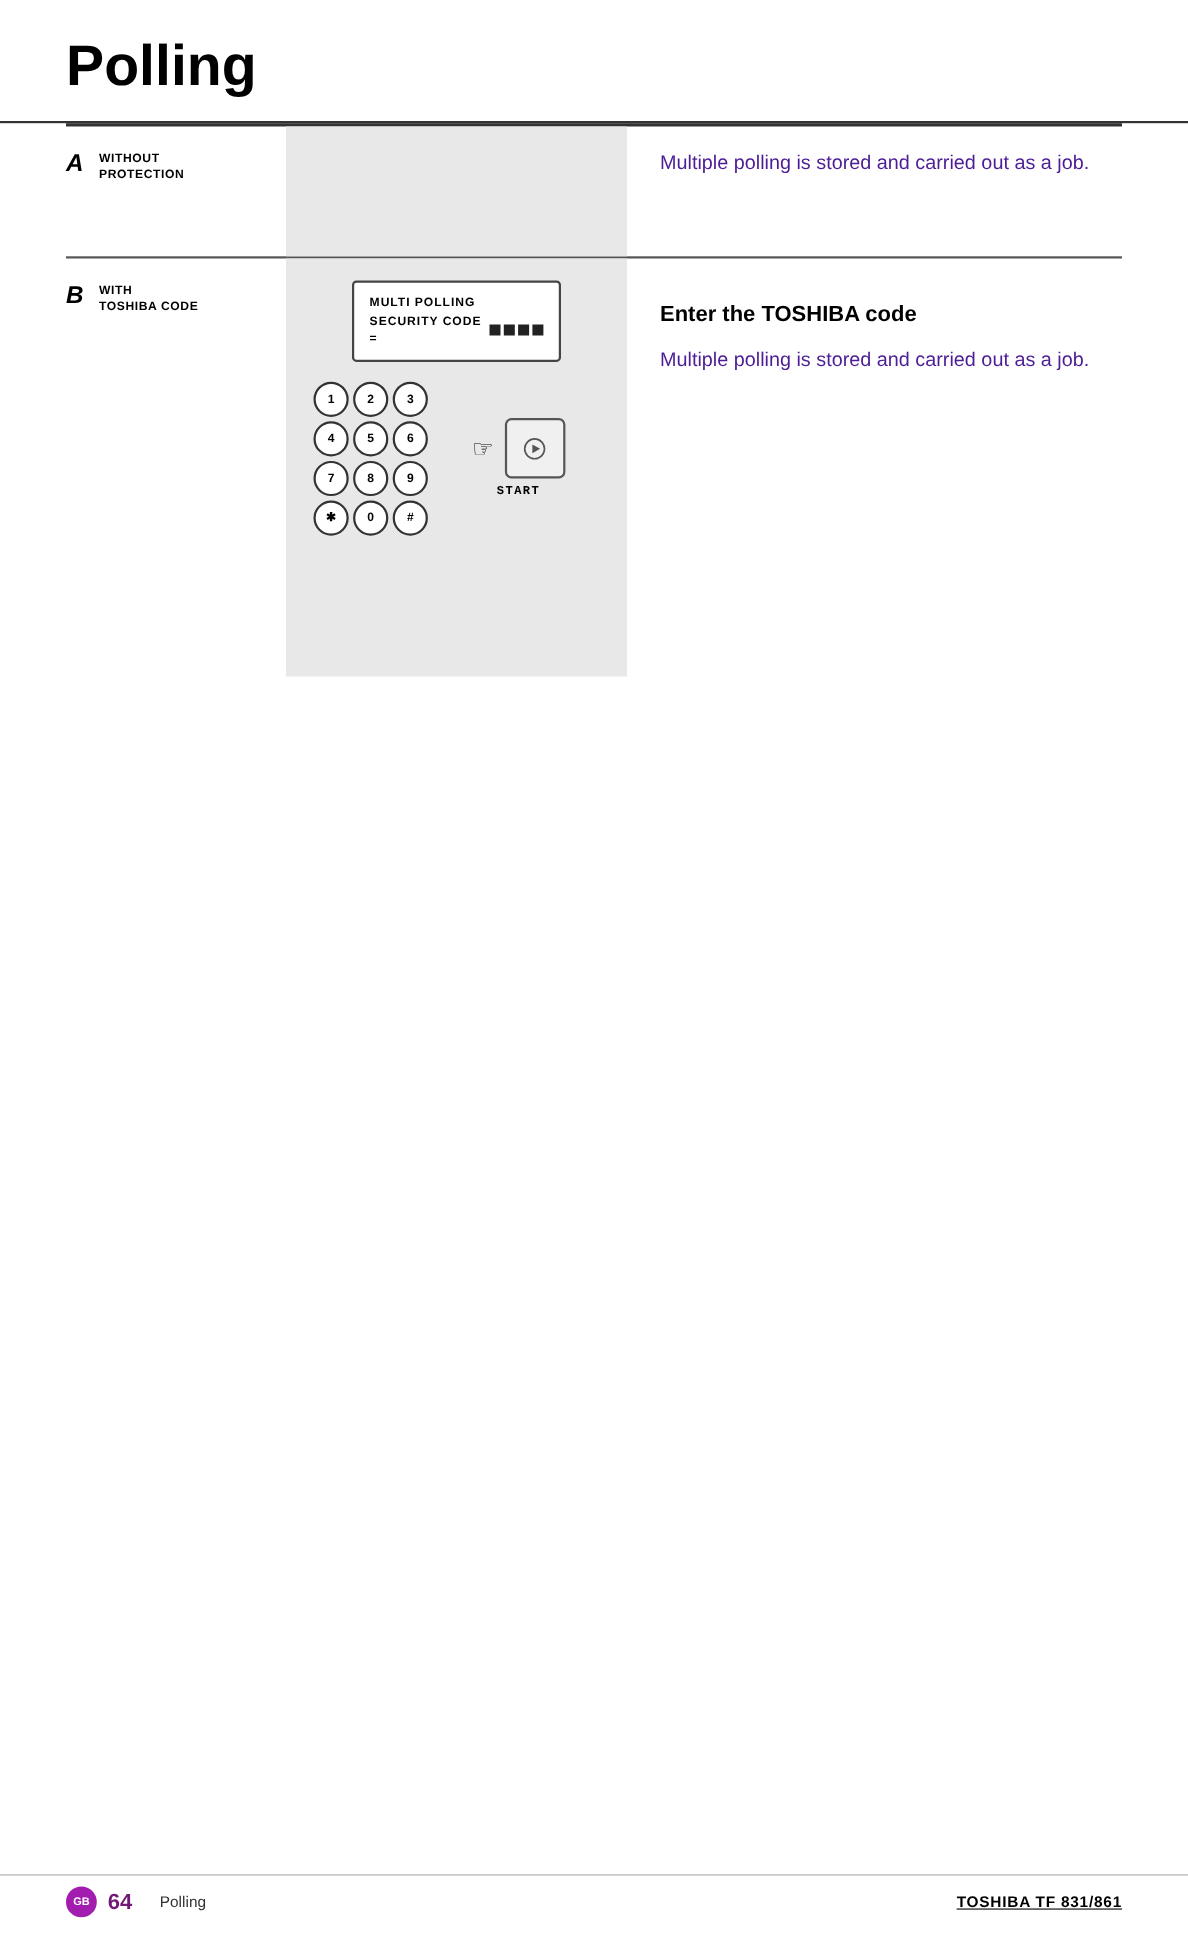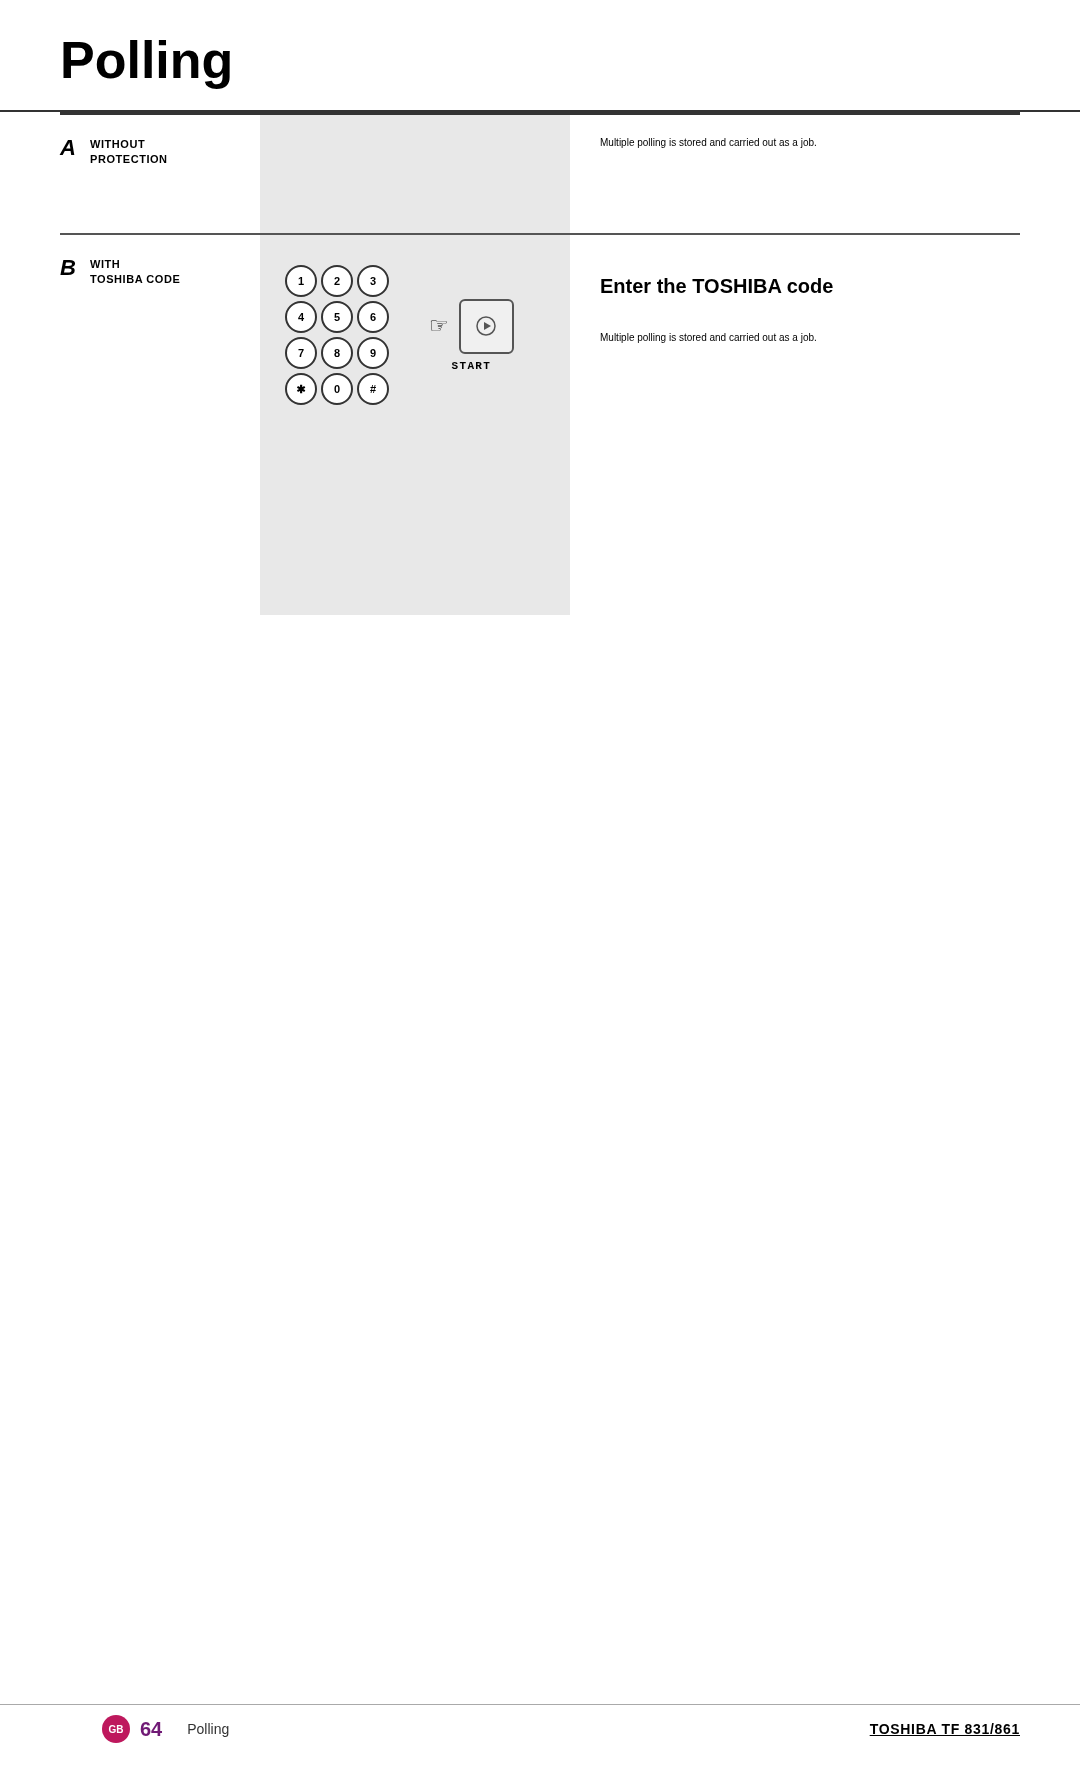--- a/index.html
+++ b/index.html
@@ -90,22 +90,22 @@
     .desc-col {
       flex: 1;
       padding: 20px 20px 20px 30px;
       display: flex;
       flex-direction: column;
       justify-content: flex-start;
     }
 
     
     .desc-text {
-      font-size: 10px;
-      color: #000000;
+      font-size: 18px;
+      color: #4c1d95;
       line-height: 1.5;
     }
 
     
     .lcd-display {
       background: #ffffff;
       border: 2px solid #444;
       border-radius: 4px;
       padding: 10px 14px;
       width: 190px;
@@ -207,21 +207,21 @@
       color: #000;
       text-transform: uppercase;
       font-family: Liberation Mono, monospace;
     }
 
     
     .desc-b {
       display: flex;
       flex-direction: column;
       justify-content: flex-start;
-      gap: 20px;
+      gap: 4px;
     }
 
     .enter-code-heading {
       font-size: 20px;
       font-weight: bold;
       color: #000;
       margin-top: 20px;
     }
 
     .confirm-start-heading {
@@ -267,31 +267,30 @@
       padding-top: 10px;
     }
 
     .footer-left {
       display: flex;
       align-items: center;
       gap: 10px;
     }
 
     .footer-badge {
-      background: #be185d;
+      background: #a21caf;
       color: #fff;
       border-radius: 50%;
       width: 28px;
       height: 28px;
       display: flex;
       align-items: center;
       justify-content: center;
       font-size: 10px;
       font-weight: bold;
-      margin-left: 42px;
     }
 
     .footer-page {
       font-size: 20px;
       font-weight: bold;
       color: #701a75;
     }
 
     .footer-section {
       font-size: 14px;
@@ -344,20 +343,32 @@
       <div class="label-col">
         <span class="section-letter">B</span>
         <span class="section-label-text">
           <span>WITH</span><br>
           <span>TOSHIBA CODE</span>
         </span>
       </div>
       <div class="diagram-col">
         <div class="diagram-b-inner">
 
+          <div class="lcd-display">
+            <div class="lcd-line">MULTI POLLING</div>
+            <div class="lcd-line lcd-line-security">
+              <span>SECURITY CODE =</span>
+              <span class="lcd-squares">
+                <span class="lcd-square"></span>
+                <span class="lcd-square"></span>
+                <span class="lcd-square"></span>
+                <span class="lcd-square"></span>
+              </span>
+            </div>
+          </div>
 
           <div class="keypad-start-row">
             <div class="keypad-col">
               <div class="keypad">
                 <div class="key-btn">1</div>
                 <div class="key-btn">2</div>
                 <div class="key-btn">3</div>
                 <div class="key-btn">4</div>
                 <div class="key-btn">5</div>
                 <div class="key-btn">6</div>

